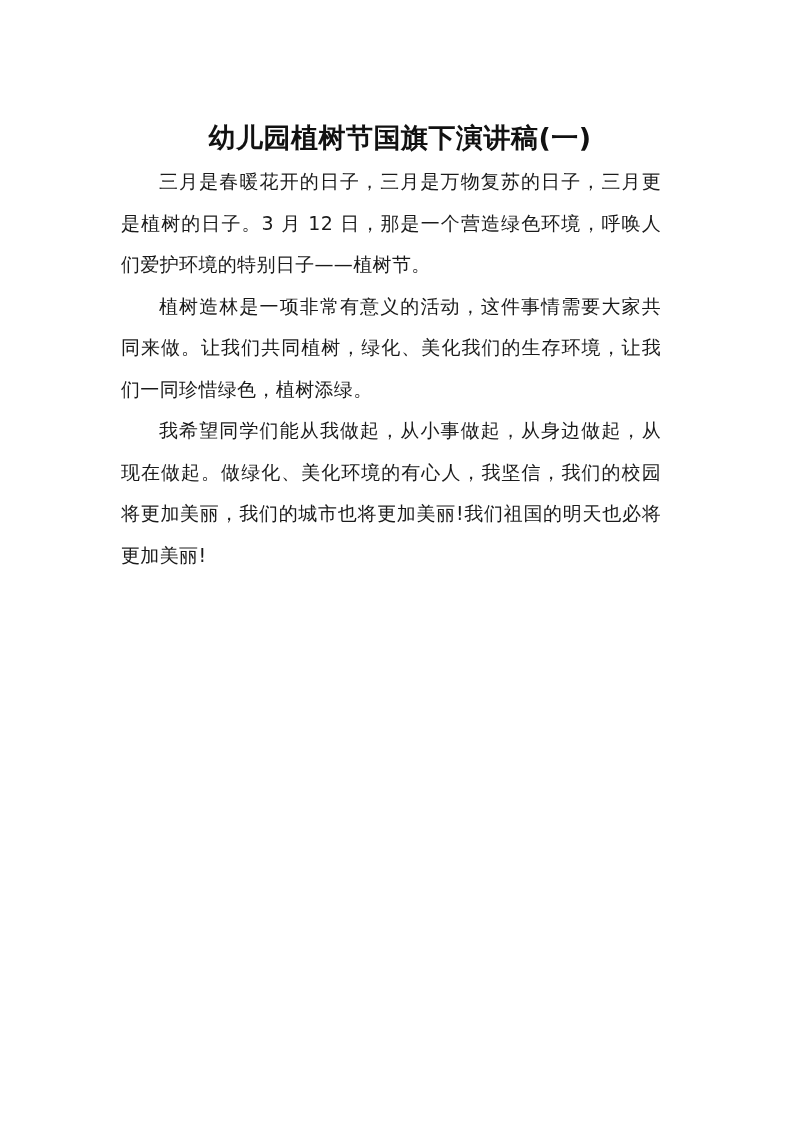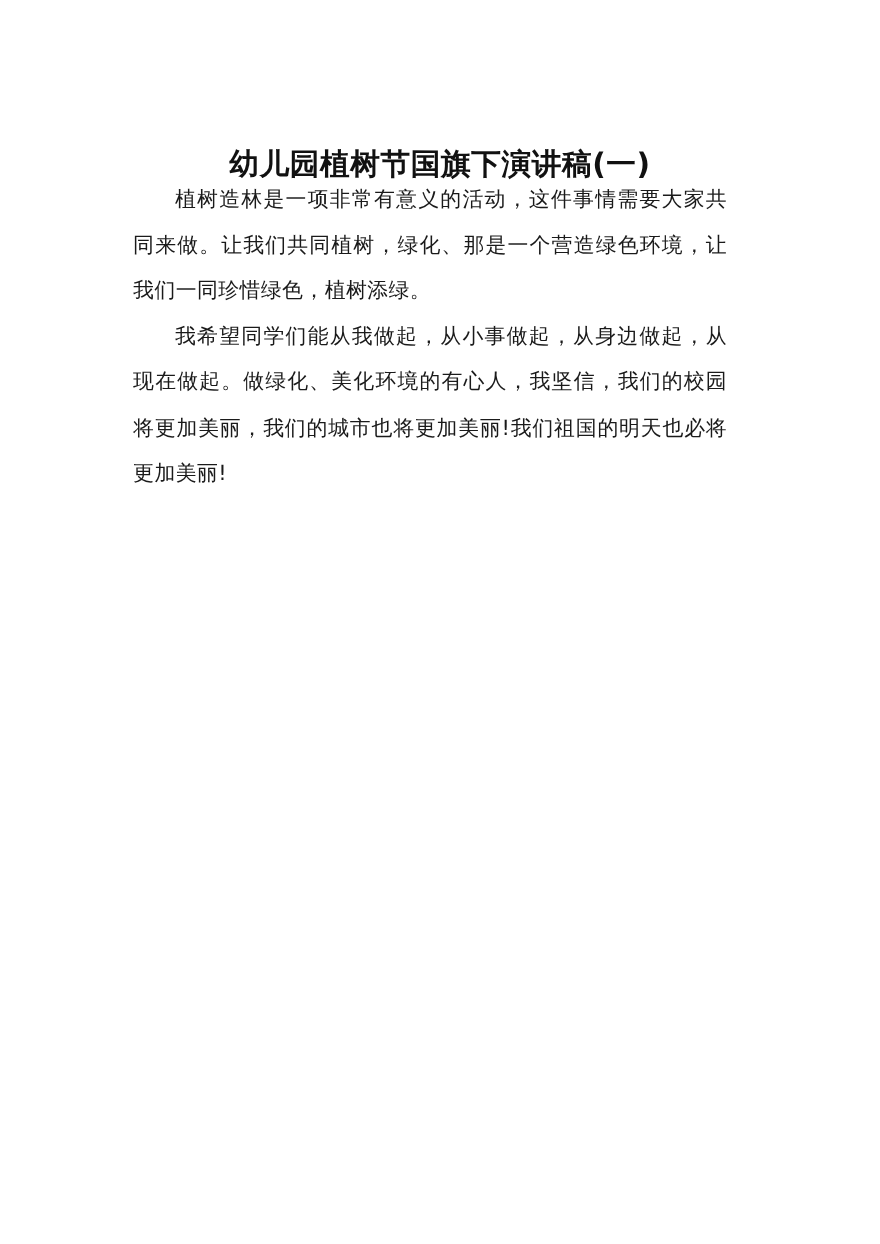--- a/index.html
+++ b/index.html
@@ -18,21 +18,21 @@
   .page {
     position: absolute;
     left: 0; top: 0;
     width: 800px; height: 1131px;
     background: #ffffff;
   }
   .title {
     position: absolute;
     left: 0;
     width: 800px;
-    top: 112px;
+    top: 100px;
     text-align: center;
     font-size: 27px;
     font-weight: bold;
     letter-spacing: 0.5px;
     color: #111;
     line-height: 40px;
   }
   .body-text {
     position: absolute;
     left: 121px;
@@ -50,16 +50,17 @@
     letter-spacing: 0.35px;
     word-break: break-all;
   }
 </style>
 </head>
 <body>
 
 <div class="page">
   <h1 class="title">幼儿园植树节国旗下演讲稿(一)</h1>
   <div class="body-text">
-    <p class="para">植树造林是一项非常有意义的活动，这件事情需要大家共同来做。让我们共同植树，绿化、那是一个营造绿色环境，让我们一同珍惜绿色，植树添绿。</p>
+    <p class="para">三月是春暖花开的日子，三月是万物复苏的日子，三月更是植树的日子。3 月 12 日，那是一个营造绿色环境，呼唤人们爱护环境的特别日子——植树节。</p>
+    <p class="para">植树造林是一项非常有意义的活动，这件事情需要大家共同来做。让我们共同植树，绿化、美化我们的生存环境，让我们一同珍惜绿色，植树添绿。</p>
     <p class="para">我希望同学们能从我做起，从小事做起，从身边做起，从现在做起。做绿化、美化环境的有心人，我坚信，我们的校园将更加美丽，我们的城市也将更加美丽!我们祖国的明天也必将更加美丽!</p>
   </div>
 </div>
 
 </body></html>

